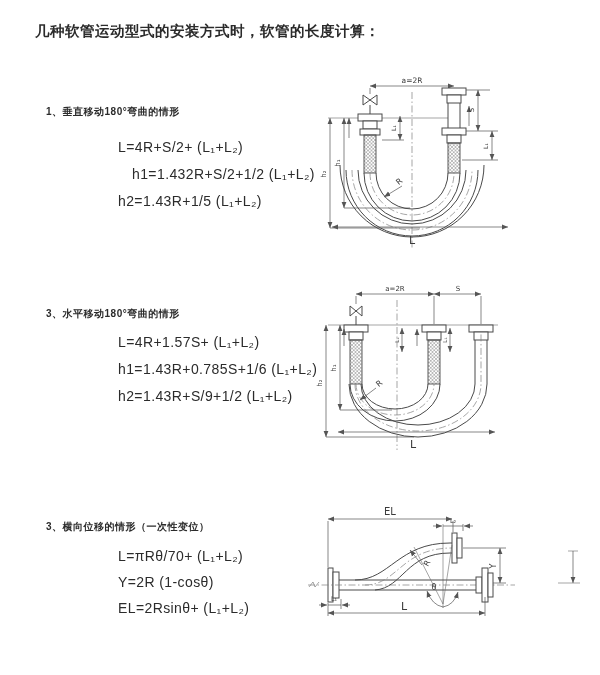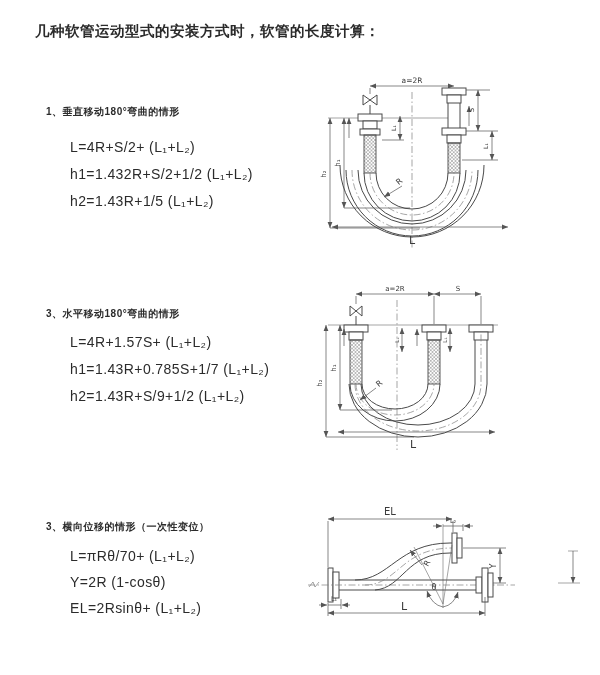--- a/index.html
+++ b/index.html
@@ -1,21 +1,21 @@
 <!DOCTYPE html>
 <html><head>
 <meta charset="utf-8">
 <style>
   html,body{margin:0;padding:0;}
   body{width:600px;height:675px;position:relative;background:#ffffff;overflow:hidden;
        font-family:"Liberation Sans","DejaVu Sans",sans-serif;color:#2b2b2b;}
   .abs{position:absolute;white-space:nowrap;}
   .title{font-size:14.5px;font-weight:bold;letter-spacing:.5px;text-align:center;}
   .heading{font-size:10px;font-weight:bold;letter-spacing:.5px;}
-  .formula{font-size:14px;letter-spacing:.4px;}
+  .formula{font-size:14px;letter-spacing:.4px;margin-left:48px;}
   svg{position:absolute;overflow:visible;}
   svg text{font-family:"DejaVu Sans","Liberation Sans",sans-serif;fill:#3a3a3a;}
   .pen{stroke:#4a4a4a;stroke-width:1;fill:none;}
   .thin{stroke:#6a6a6a;stroke-width:.6;fill:none;}
   .dim{stroke:#555;stroke-width:.7;fill:none;}
   .cl{stroke:#808080;stroke-width:.7;fill:none;stroke-dasharray:7 2.5 1.5 2.5;}
   .part{fill:#fff;stroke:#4a4a4a;stroke-width:1;}
   .braid{fill:url(#hatch);stroke:#4a4a4a;stroke-width:.9;}
 </style>
 </head>
@@ -29,21 +29,21 @@
     <pattern id="hatch" width="3.5" height="3.5" patternUnits="userSpaceOnUse">
       <path d="M0,3.5 L3.5,0 M0,0 L3.5,3.5" stroke="#888" stroke-width="0.55"></path>
     </pattern>
   </defs>
 </svg>
 
 <div class="abs title" style="left:35px;top:22px">几种软管运动型式的安装方式时，软管的长度计算：</div>
 
 <div class="abs heading" style="left:46px;top:105px">1、垂直移动180°弯曲的情形</div>
 <div class="abs formula" style="left:70px;top:139px">L=4R+S/2+ (L₁+L₂)</div>
-<div class="abs formula" style="left:70px;top:166px">h1=1.432R+S/2+1/2 (L₁+L₂)</div>
+<div class="abs formula" style="left:84px;top:166px">h1=1.432R+S/2+1/2 (L₁+L₂)</div>
 <div class="abs formula" style="left:70px;top:193px">h2=1.43R+1/5 (L₁+L₂)</div>
 
 <svg style="left:312px;top:70px" width="280" height="190" viewBox="0 0 280 190">
 
   <line class="cl" x1="100" y1="22" x2="100" y2="180"></line>
 
   <line class="thin" x1="16" y1="48" x2="136" y2="48"></line>
 
   <g>
     <line class="dim" x1="58" y1="16" x2="142" y2="16" marker-start="url(#arr)" marker-end="url(#arr)"></line>
@@ -121,21 +121,21 @@
   </g>
 
   <g>
     <line class="dim" x1="20" y1="157" x2="196" y2="157" marker-start="url(#arr)" marker-end="url(#arr)"></line>
     <text x="100" y="174" font-size="11" text-anchor="middle">L</text>
   </g>
 </svg>
 
 <div class="abs heading" style="left:46px;top:307px">3、水平移动180°弯曲的情形</div>
 <div class="abs formula" style="left:70px;top:334px">L=4R+1.57S+ (L₁+L₂)</div>
-<div class="abs formula" style="left:70px;top:361px">h1=1.43R+0.785S+1/7 (L₁+L₂)</div>
+<div class="abs formula" style="left:70px;top:361px">h1=1.43R+0.785S+1/6 (L₁+L₂)</div>
 <div class="abs formula" style="left:70px;top:388px">h2=1.43R+S/9+1/2 (L₁+L₂)</div>
 
 <svg style="left:310px;top:282px" width="290" height="180" viewBox="0 0 290 180">
   <line class="cl" x1="87" y1="18" x2="87" y2="168"></line>
 
   <g>
     <line class="dim" x1="46" y1="12" x2="124" y2="12" marker-start="url(#arr)" marker-end="url(#arr)"></line>
     <text x="85" y="9" font-size="7" text-anchor="middle">a=2R</text>
   </g>
   <g>

